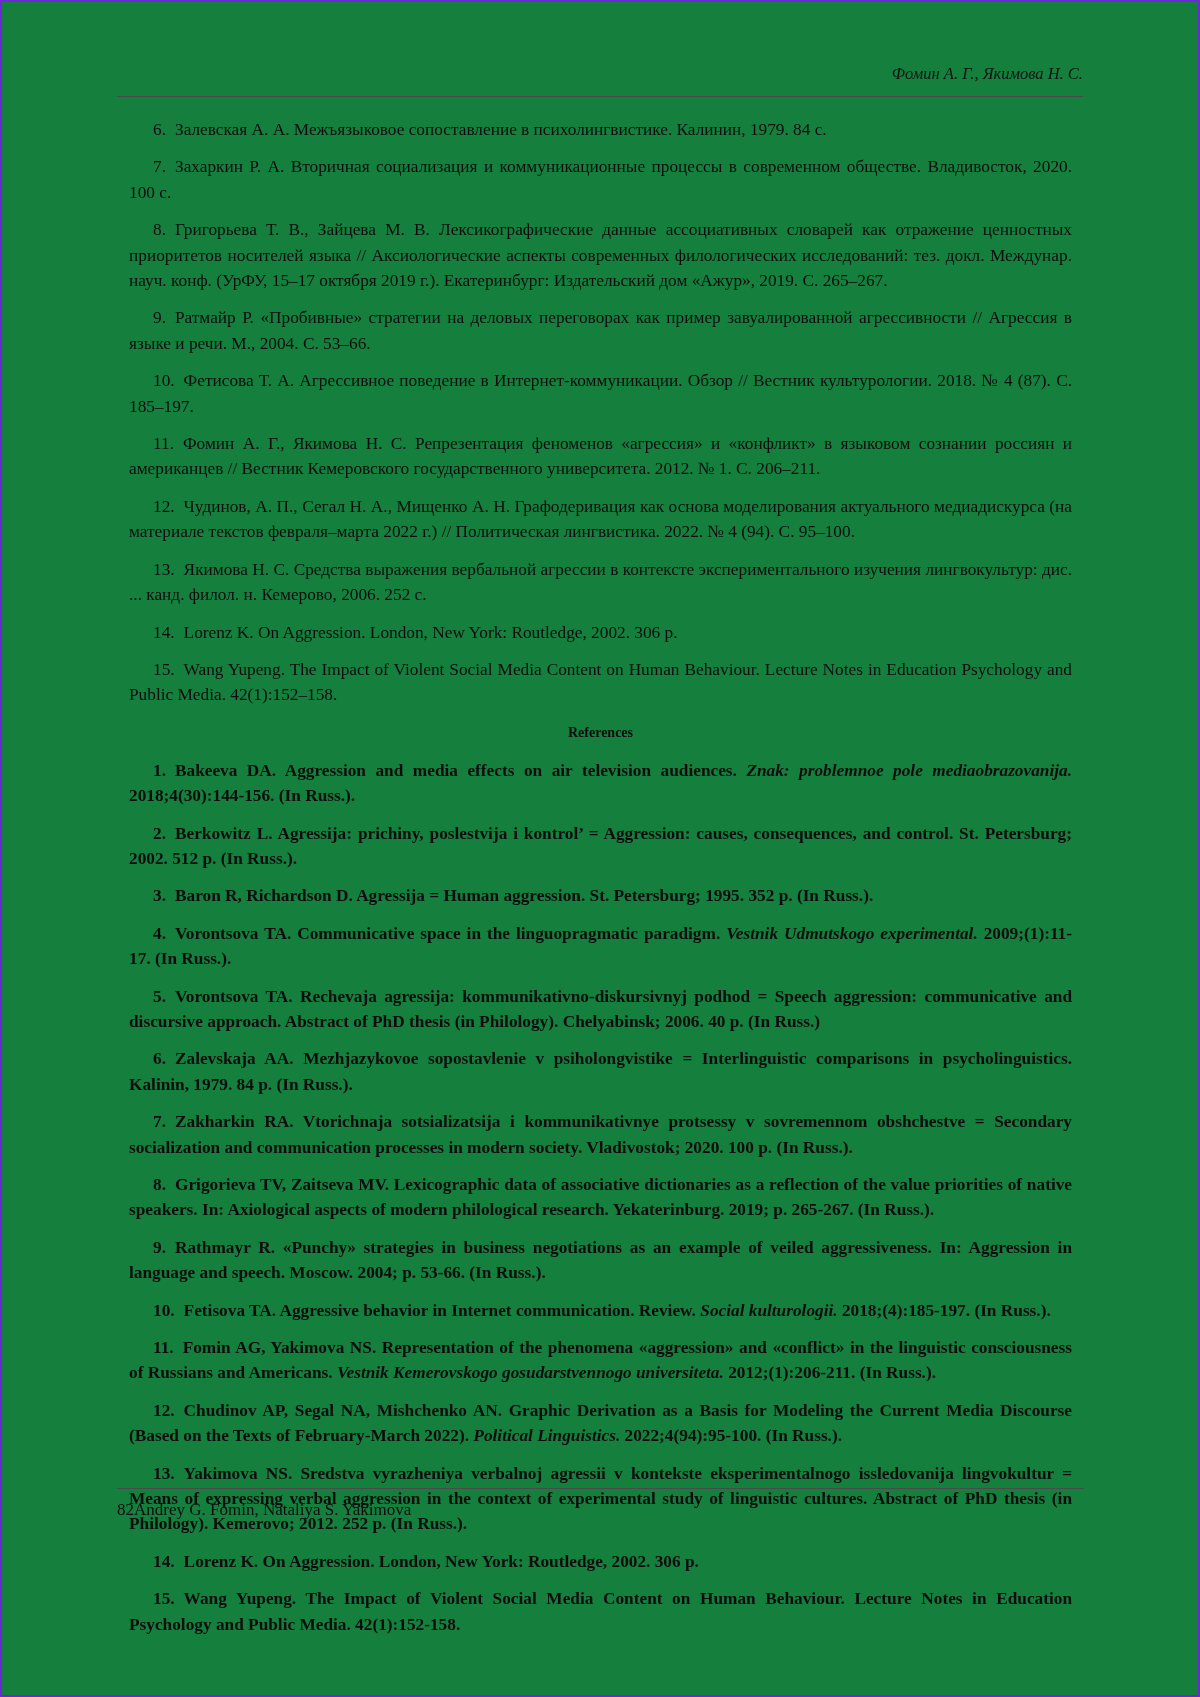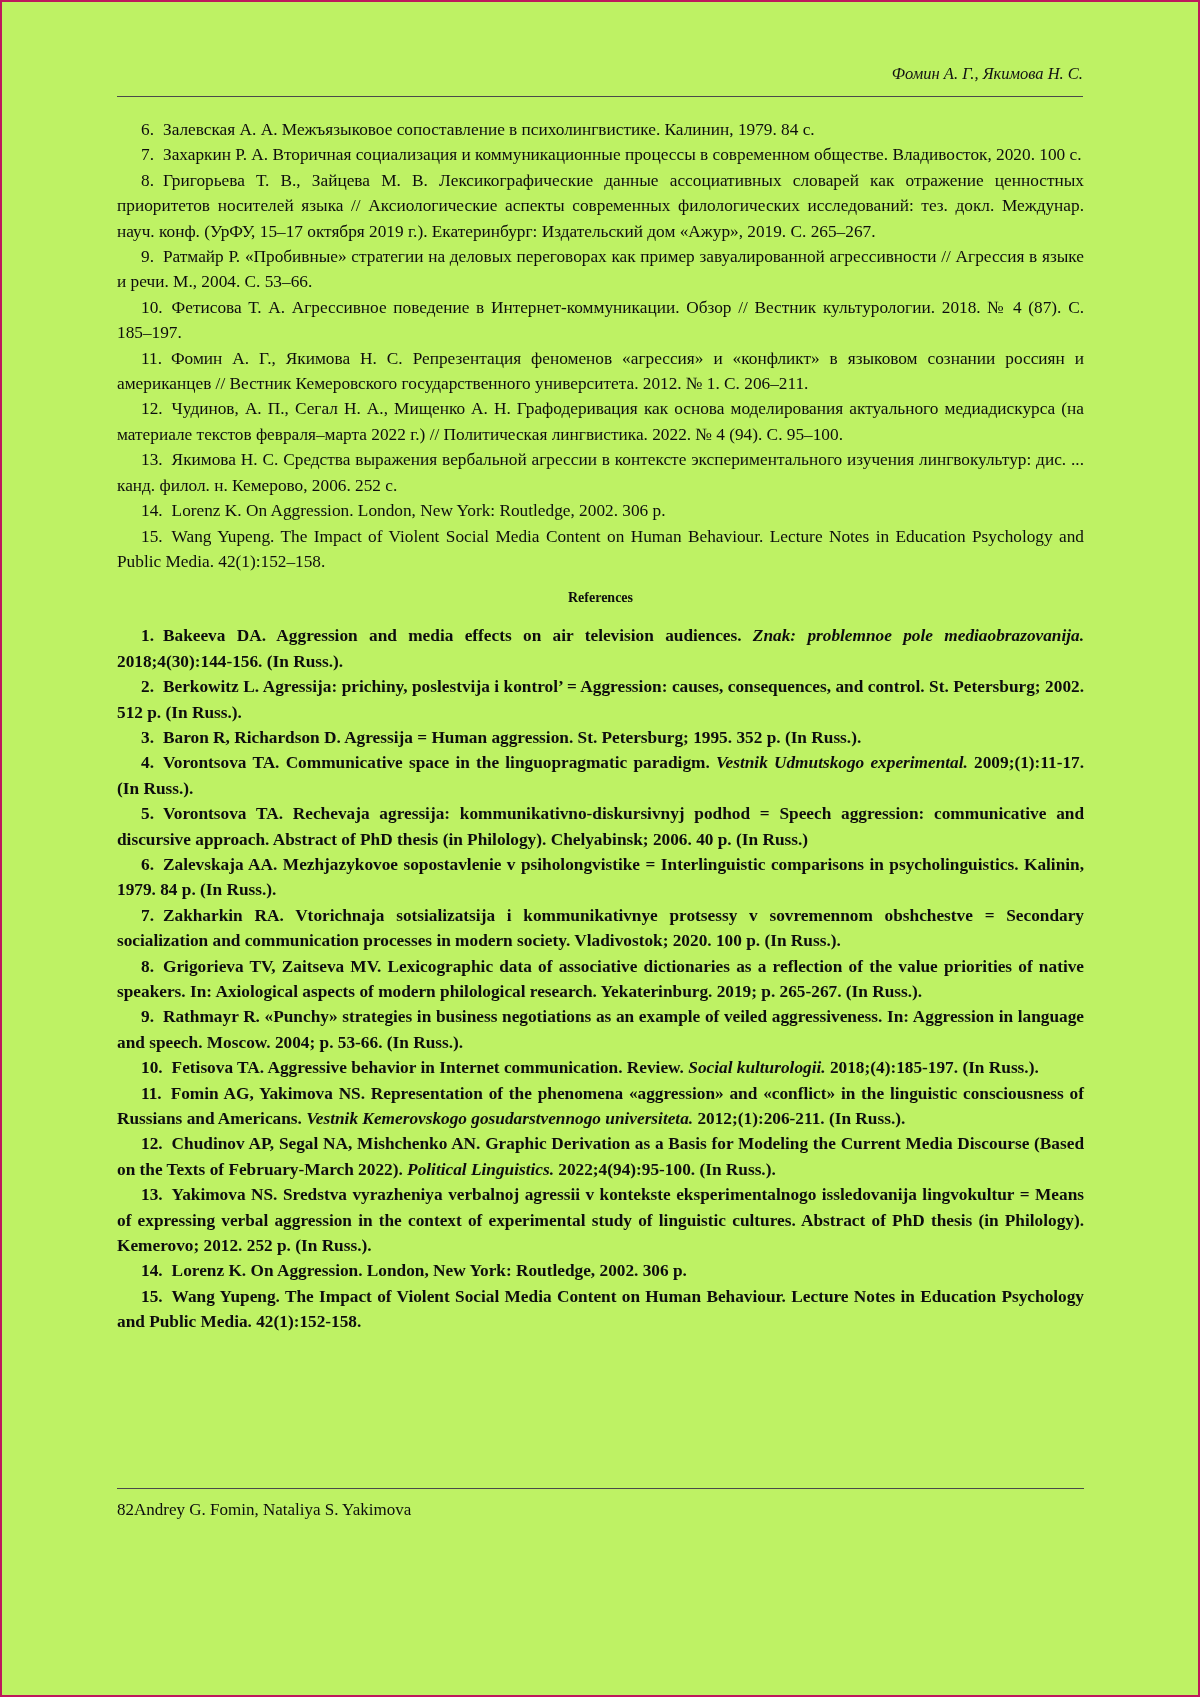--- a/index.html
+++ b/index.html
@@ -4,22 +4,22 @@
 <style>
   * { box-sizing: border-box; }
   html, body {
     margin: 0;
     padding: 0;
     background: #ffffff;
   }
   .page {
     width: 1200px;
     height: 1697px;
-    background: #bef264;
-    border: 2px solid #be185d;
+    background: #15803d;
+    border: 2px solid #6d28d9;
     position: relative;
     overflow: hidden;
     font-family: "Liberation Serif", "DejaVu Serif", serif;
     color: #0d0d0d;
   }
   .header {
     margin: 62px 115px 0 115px;
   }
   .running-head {
     text-align: right;
@@ -37,21 +37,21 @@
   .header .rule {
     margin-top: 12px;
   }
   .content {
     margin: 20px 114px 0 115px;
     font-size: 17.3px;
     line-height: 25.4px;
     text-align: justify;
   }
   p.ref {
-    margin: 0;
+    margin: 12px;
     text-indent: 24px;
   }
   .ref-num {
     padding-right: 9px;
   }
   .references-heading {
     text-align: center;
     font-size: 14px;
     font-weight: bold;
     margin: 11px 0 12px 0;

